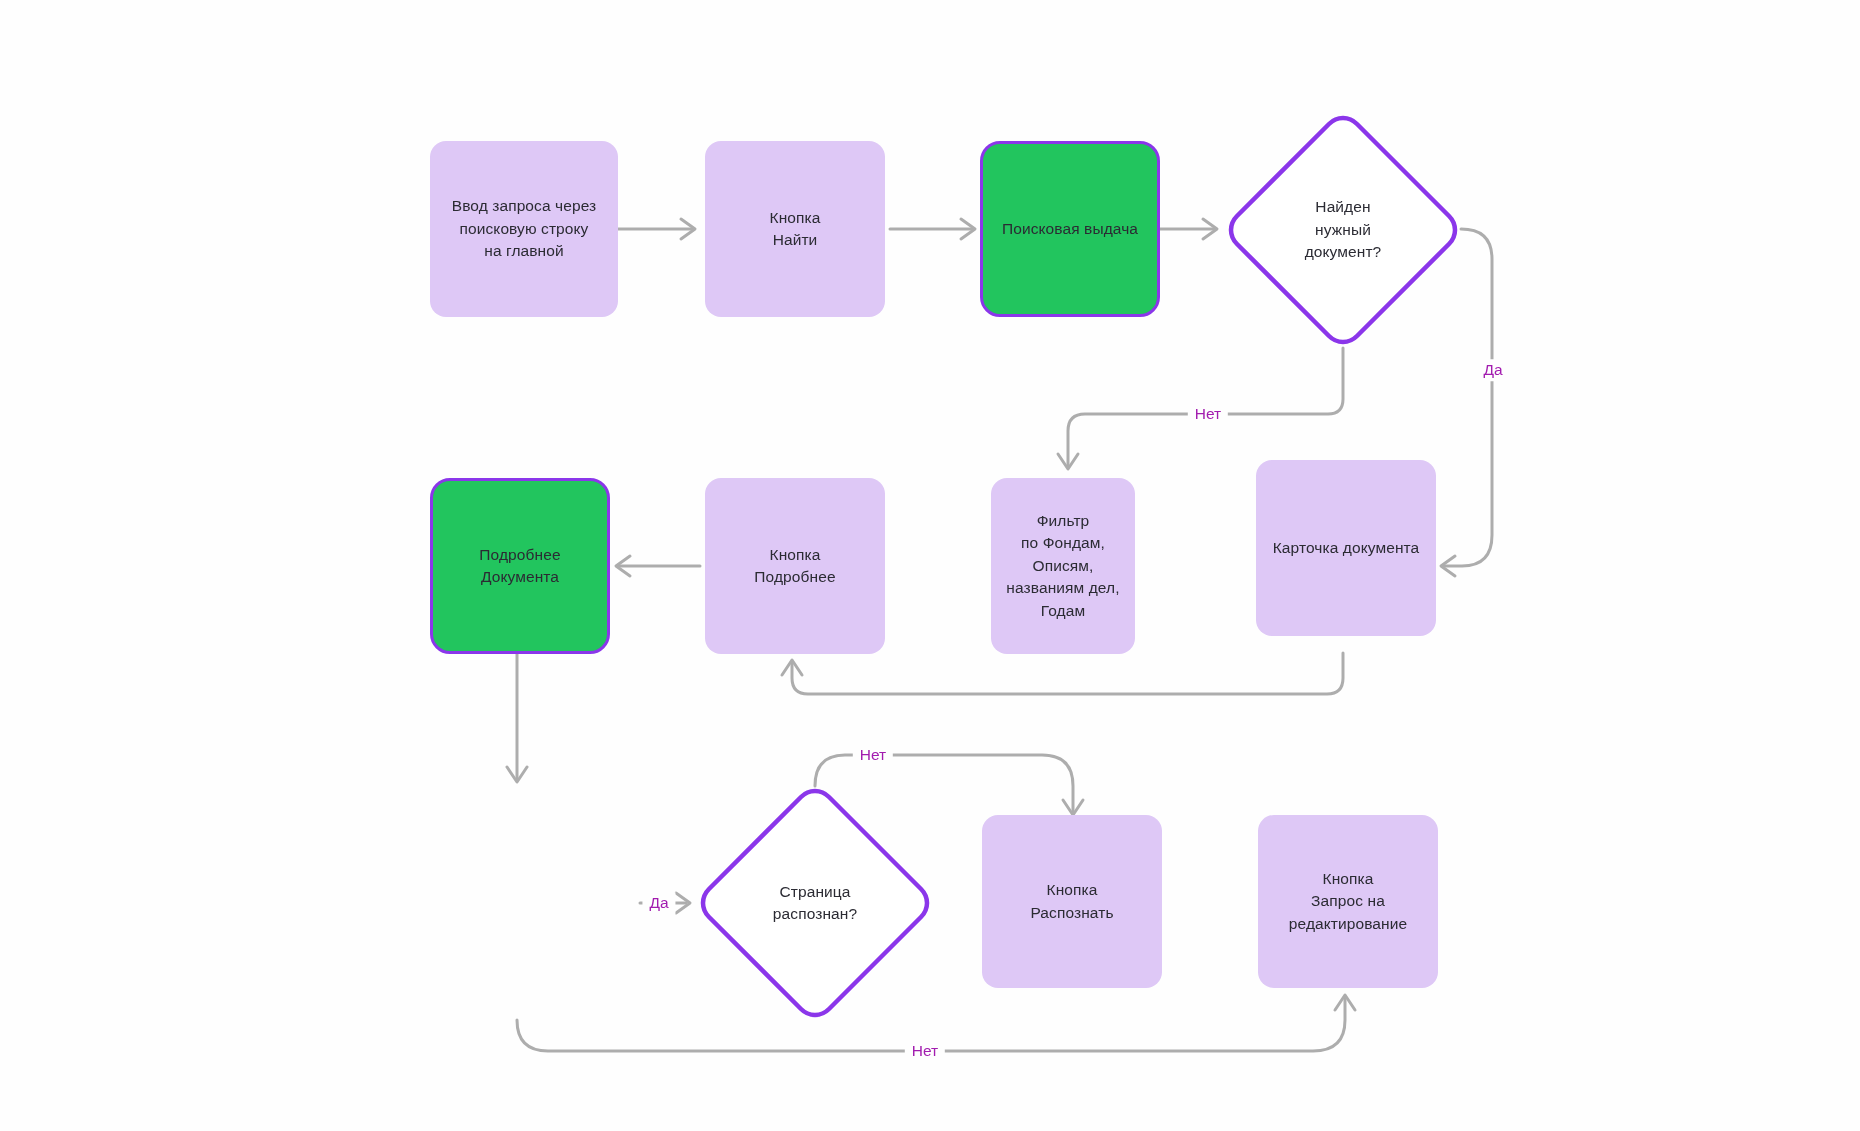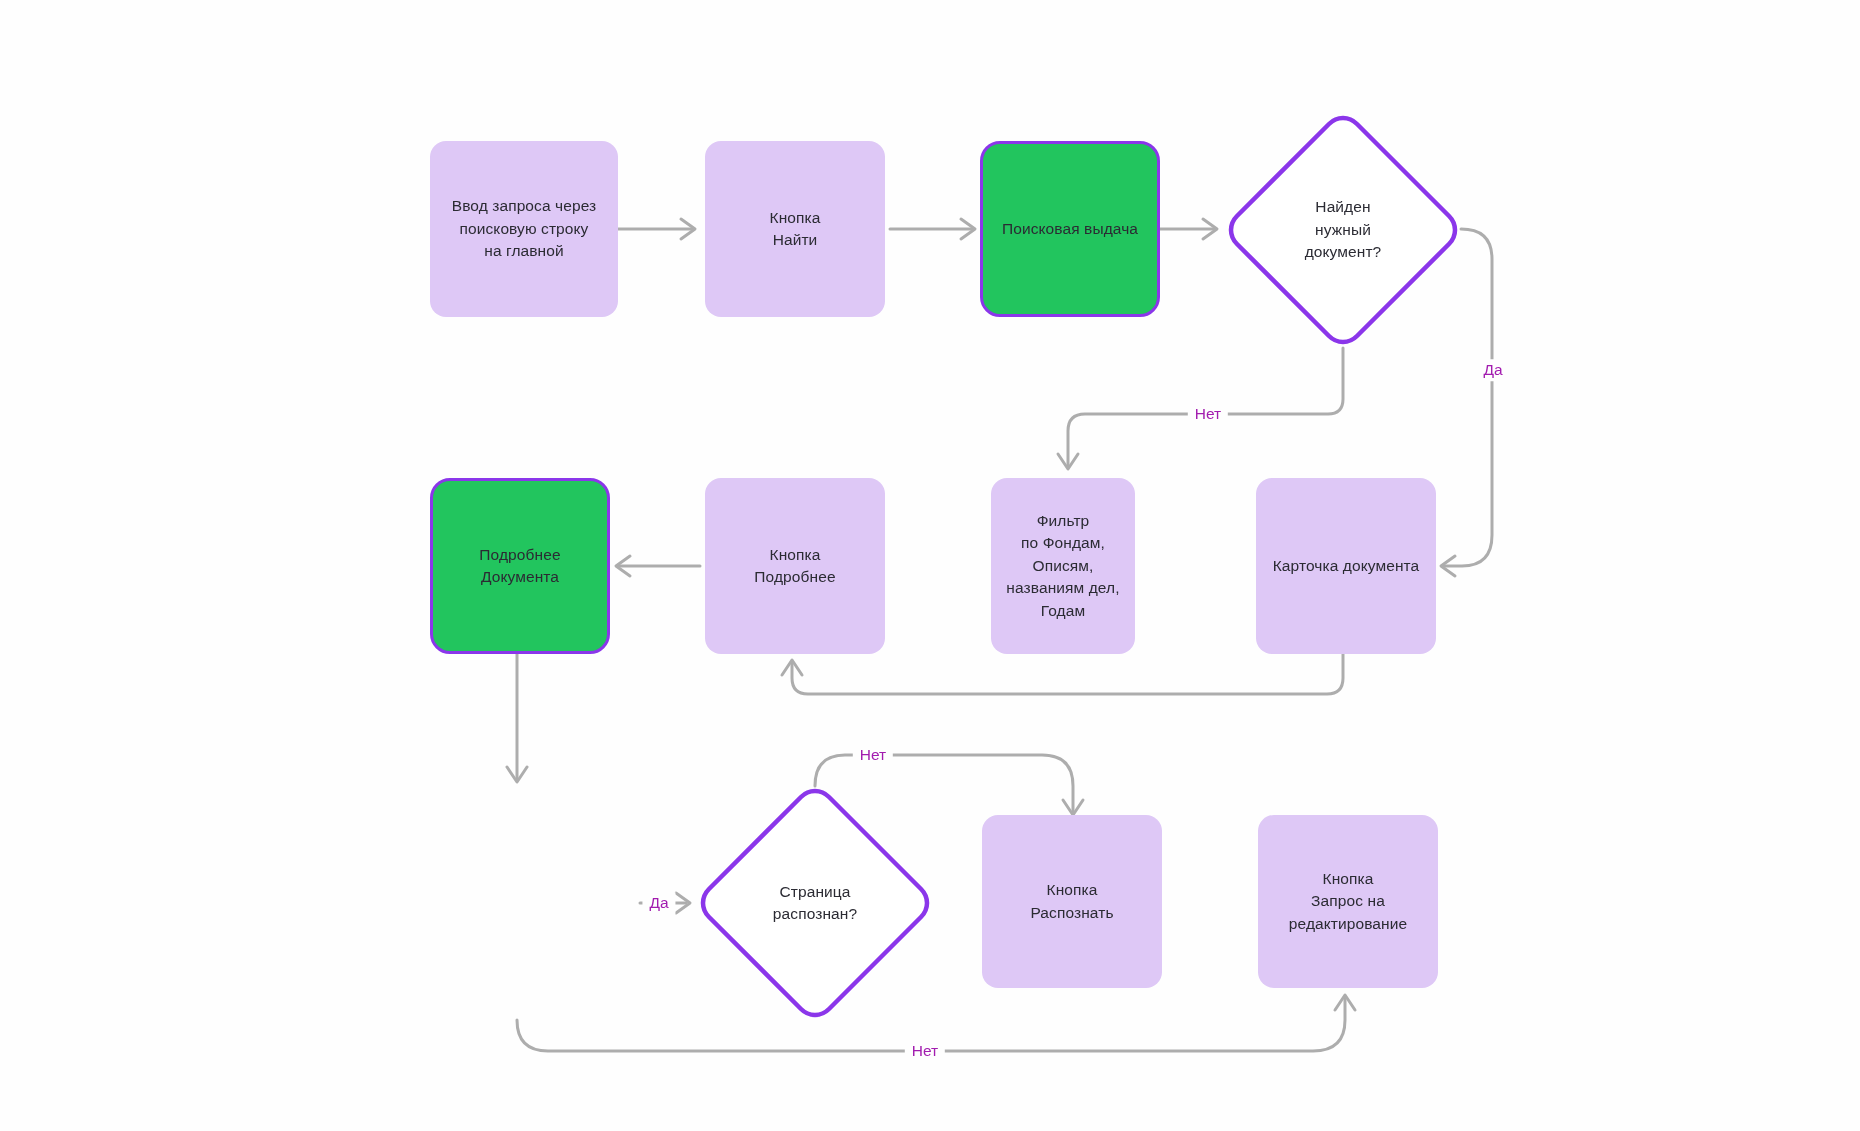--- a/index.html
+++ b/index.html
@@ -190,21 +190,21 @@
 Подробнее</span>
   </div>
 
   <div class="node proc" style="left:980px; top:478px; width:144px; height:176px;margin-left:11px;">
     <span>Фильтр
 по Фондам, Описям,
 названиям дел,
 Годам</span>
   </div>
 
-  <div class="node proc" style="left:1256px; top:478px; width:180px; height:176px;">
+  <div class="node proc" style="left:1256px; top:460px; width:180px; height:176px;">
     <span>Карточка документа</span>
   </div>
 
 
   <div class="node decision" style="left:695px; top:783px; width:240px; height:240px;">
     <svg class="dia-shape" viewBox="0 0 240 240">
       <path d="M 120 8 Q 128 8 134 14 L 226 106 Q 232 112 232 120 Q 232 128 226 134 L 134 226 Q 128 232 120 232 Q 112 232 106 226 L 14 134 Q 8 128 8 120 Q 8 112 14 106 L 106 14 Q 112 8 120 8 Z" fill="#ffffff" stroke="#8b36ea" stroke-width="4.5" stroke-linejoin="round"></path>
     </svg>
     <span class="dia-label">Страница
 распознан?</span>

